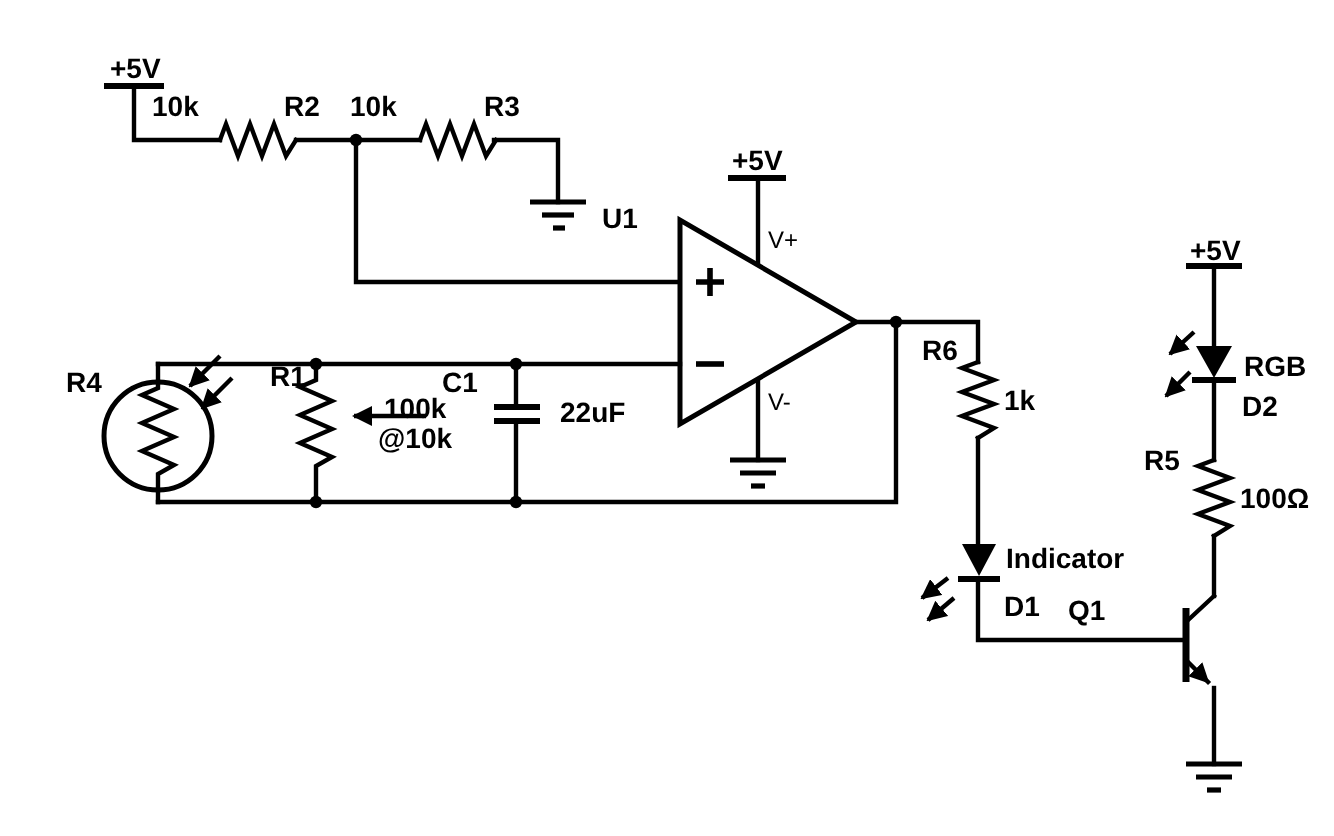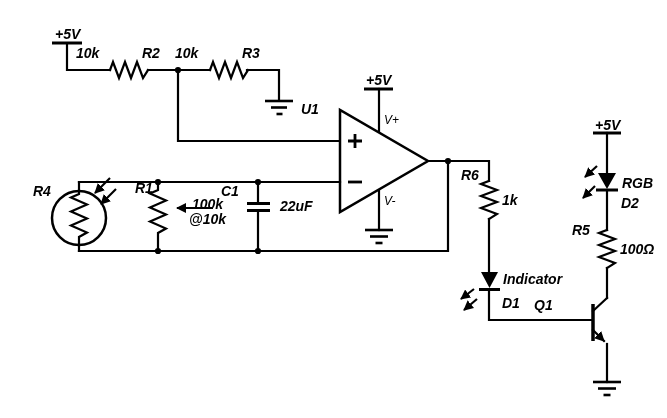--- a/index.html
+++ b/index.html
@@ -1,16 +1,16 @@
 <!DOCTYPE html>
 <html><head>
 <meta charset="utf-8">
 <style>
   html,body{margin:0;padding:0;background:#ffffff;}
-  .stage{position:relative;width:667px;height:418px;background:#ffffff;overflow:hidden;font-style:italic;}
+  .stage{position:relative;width:667px;height:418px;background:#ffffff;overflow:hidden;}
   svg{display:block;}
   .lbl{font-family:"Liberation Sans",sans-serif;font-weight:bold;font-size:14px;fill:#000;}
   .lbl-sm{font-family:"Liberation Sans",sans-serif;font-weight:normal;font-size:12px;fill:#000;}
   .w{stroke:#000;stroke-width:2.2;fill:none;stroke-linecap:square;}
   .sym{stroke:#000;stroke-width:2.5;fill:#fff;stroke-linejoin:miter;}
   .bar{stroke:#000;stroke-width:3;fill:none;stroke-linecap:butt;}
   .gnd{stroke:#000;stroke-width:2.6;fill:none;stroke-linecap:butt;}
   .fill{fill:#000;stroke:none;}
   .ray{stroke:#000;stroke-width:2.2;fill:none;}
 </style>

